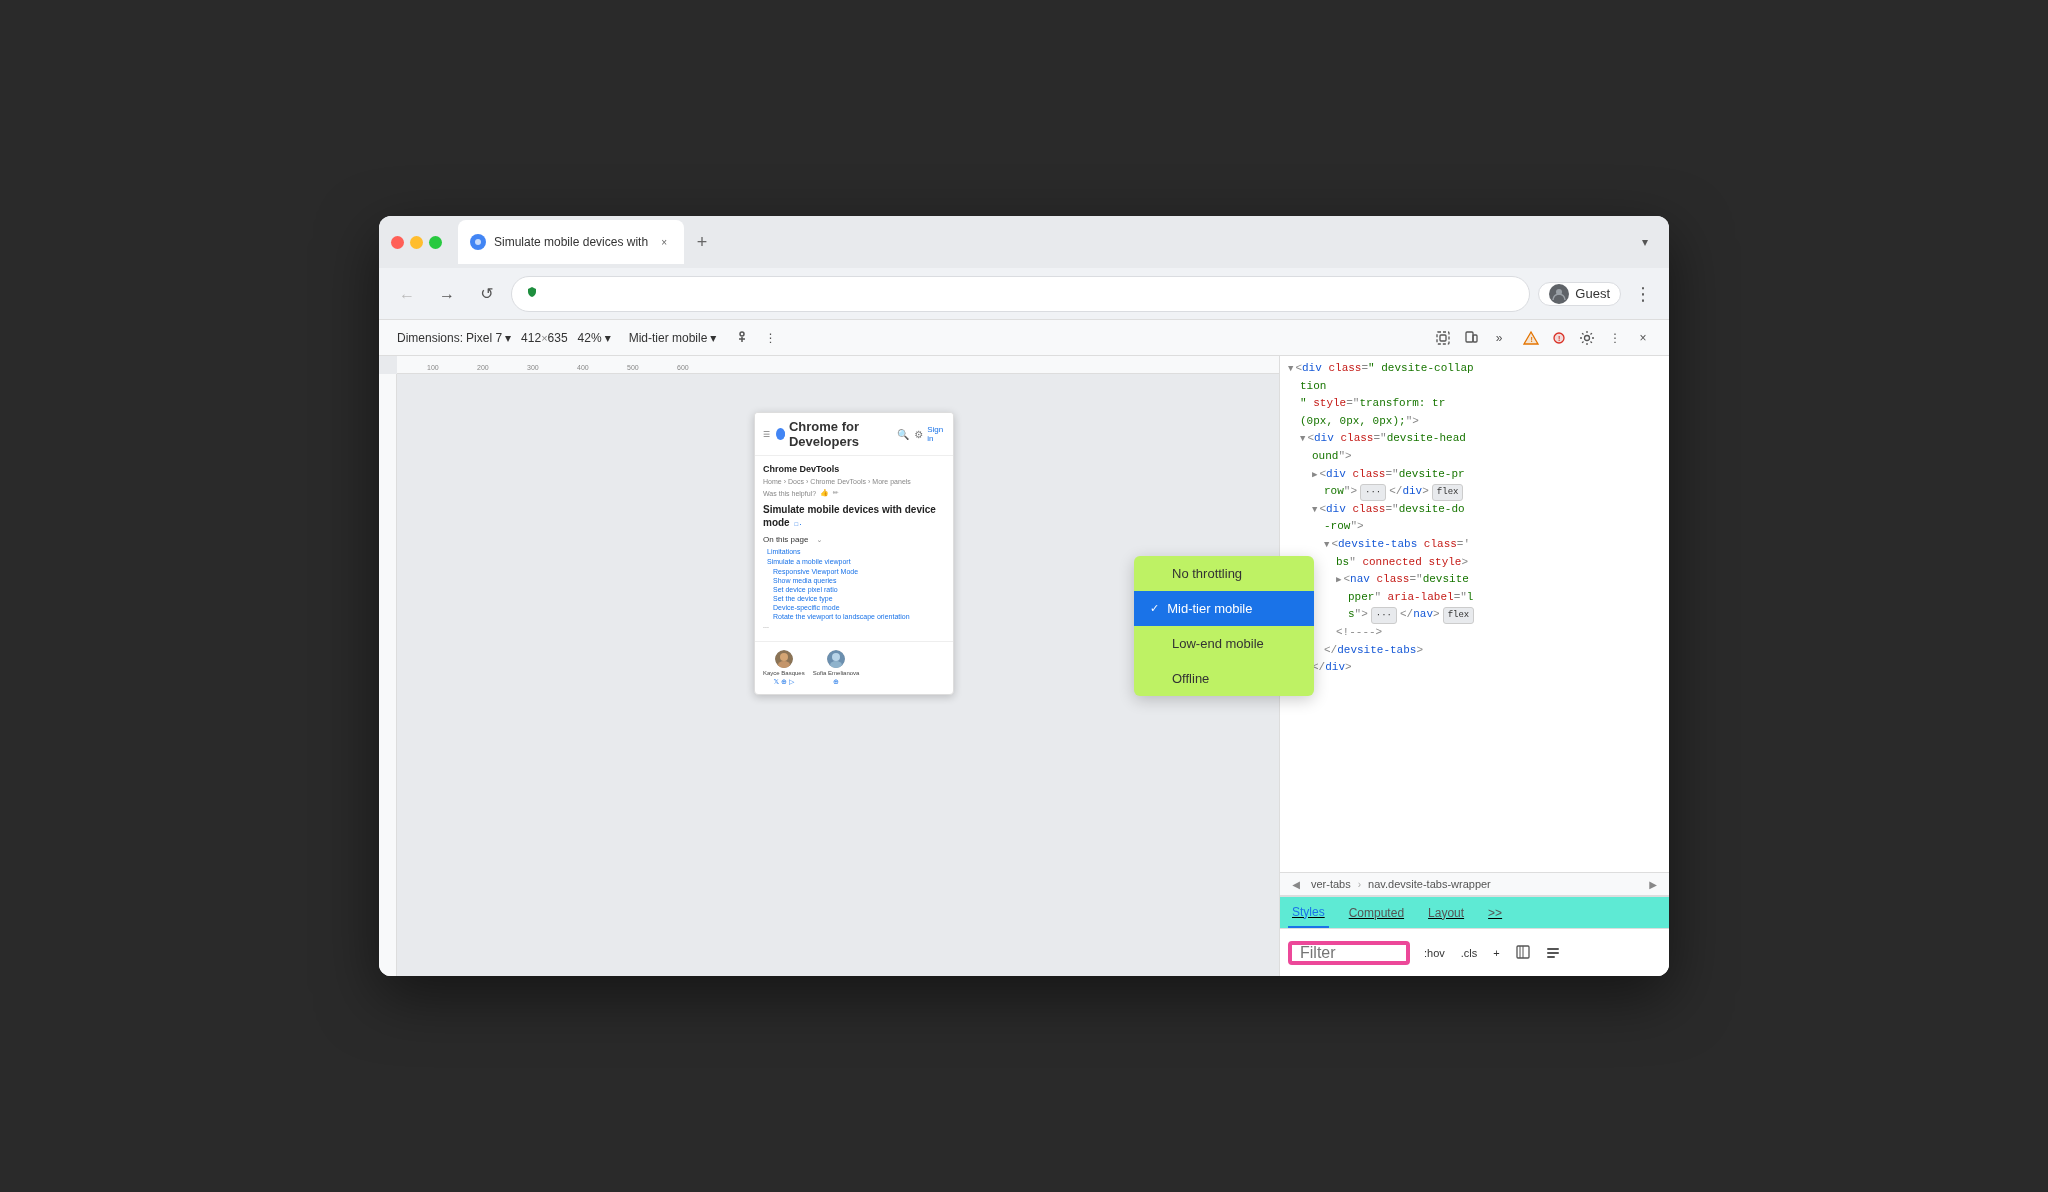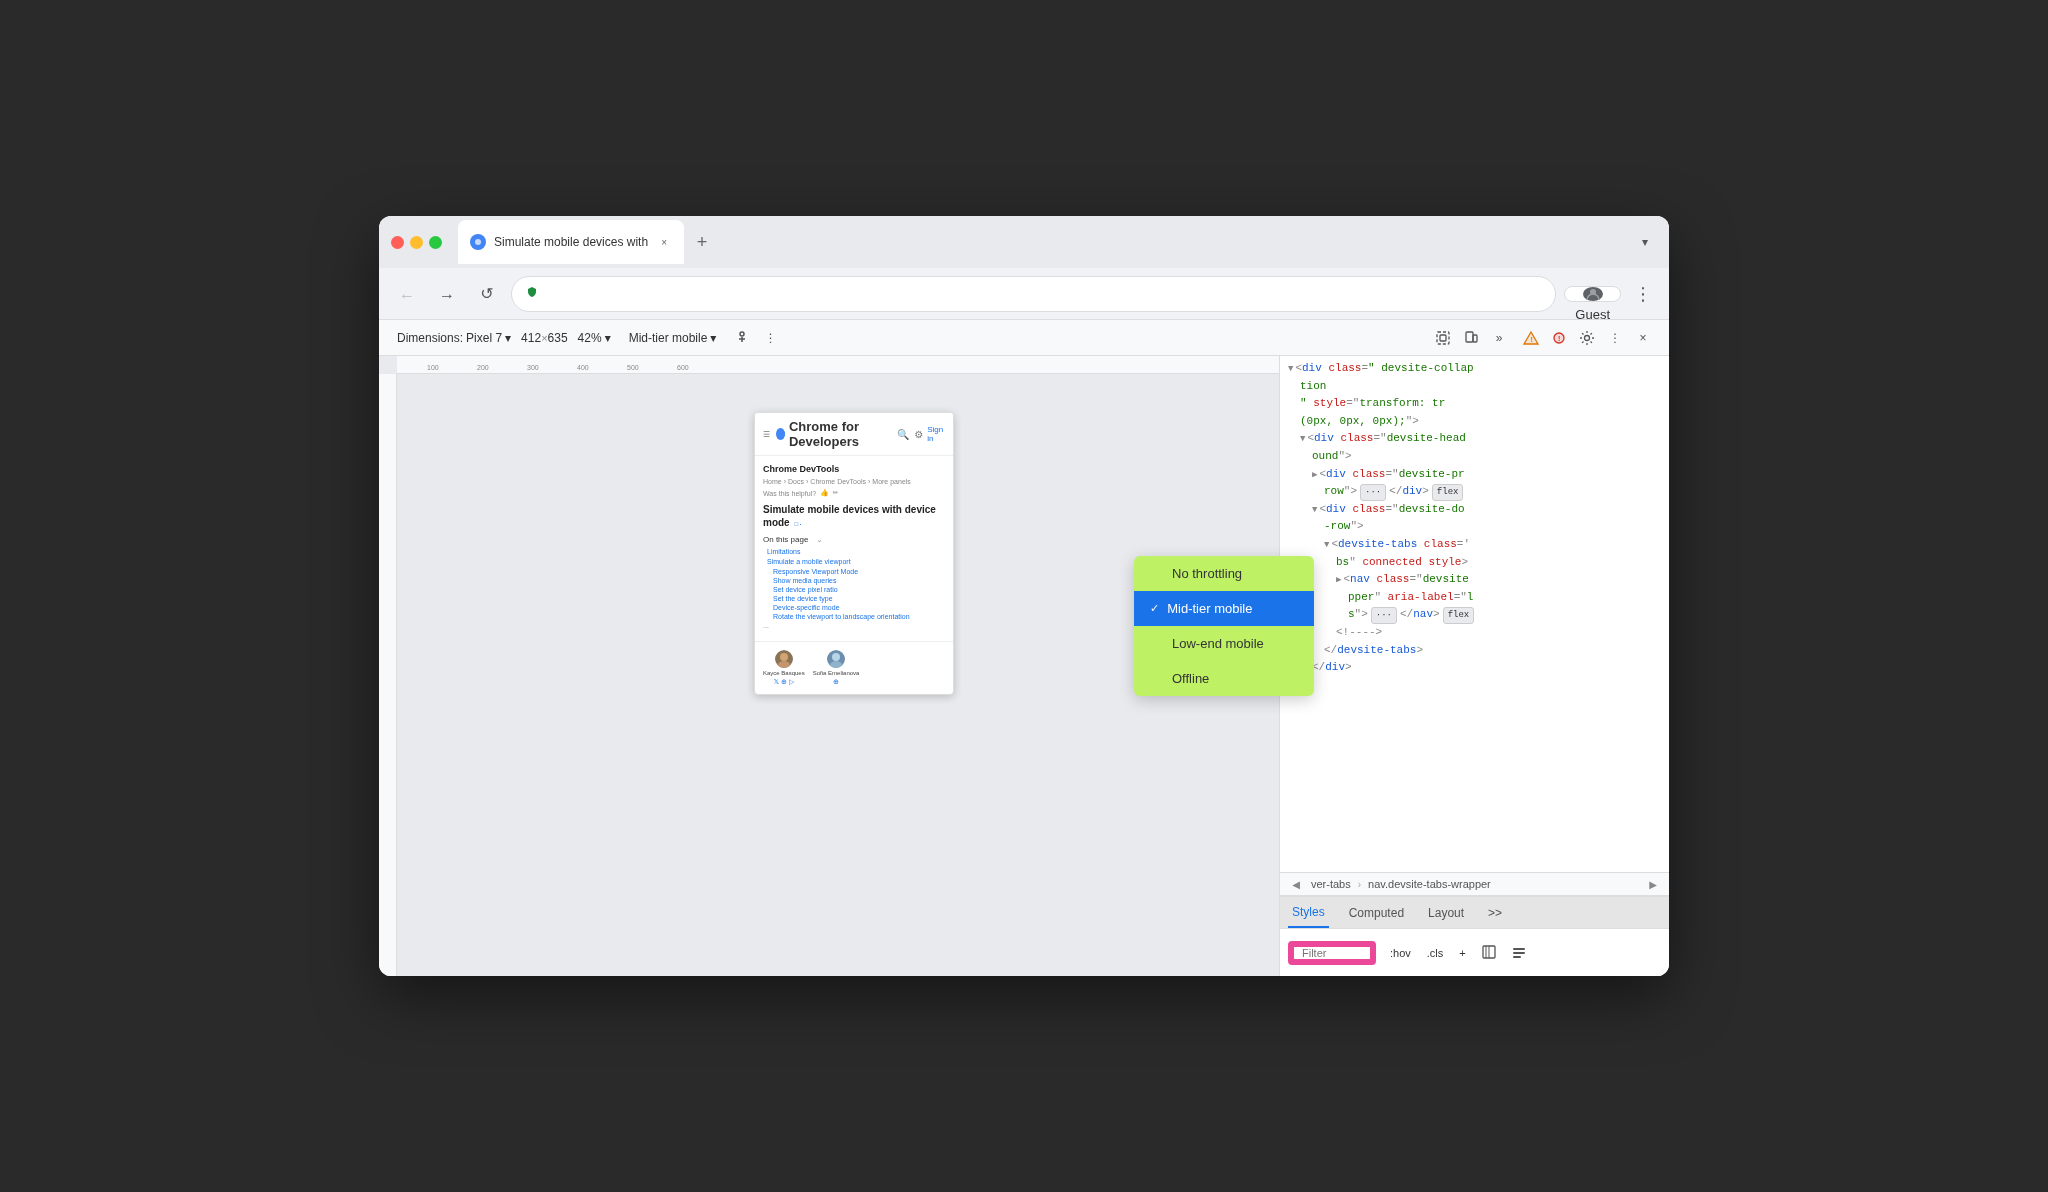--- a/index.html
+++ b/index.html
@@ -119,28 +119,28 @@
       display: flex;
       align-items: center;
       padding: 0 14px;
       gap: 8px;
       font-size: 14px;
       color: #333;
     }
     .omnibox-icon { color: #777; font-size: 12px; }
     .omnibox-url { flex: 1; font-size: 14px; color: #202124; }
     .profile-btn {
-      height: 16px;
+      height: 24px;
       border-radius: 16px;
       border: 1px solid #dadce0;
       background: #fff;
       display: flex; align-items: center; gap: 6px;
       padding: 0 10px;
       cursor: pointer;
-      font-size: 13px; color: #333; flex-direction: column;
+      font-size: 13px; color: #333;
     }
     .profile-icon {
       width: 20px; height: 20px;
       border-radius: 50%;
       background: #5f6368;
       display: flex; align-items: center; justify-content: center;
       color: white; font-size: 10px;
     }
     .menu-btn {
       width: 28px; height: 28px;
@@ -373,26 +373,27 @@
     
     .bottom-panels {
       height: 80px;
       border-top: 1px solid #ddd;
       display: flex;
       flex-direction: column;
       flex-shrink: 0;
     }
     .bottom-tabs {
       height: 32px;
-      background: #e5e5e5;
+      background: #5eead4;
       border-bottom: 1px solid #ddd;
       display: flex;
       align-items: flex-start;
       padding: 0 8px;
       gap: 16px;
+      text-decoration: underline;
     }
     .bottom-tab {
       font-size: 12px;
       color: #555;
       cursor: pointer;
       padding: 0 4px;
       height: 100%;
       display: flex; align-items: center;
     }
     .bottom-tab.active {
@@ -402,25 +403,25 @@
     .bottom-content {
       flex: 1;
       background: #fff;
       display: flex;
       align-items: center;
       padding: 4px 8px;
       gap: 8px;
     }
     .filter-input {
       height: 24px;
-      border: 6px solid #ec4899;
+      border: 4px solid #ec4899;
       border-radius: 4px;
       padding: 0 8px;
-      font-size: 11px;
-      width: 88px;
+      font-size: 16px;
+      width: 122px;
       outline: none;
     }
     .filter-btns {
       display: flex; align-items: center; gap: 4px;
     }
     .filter-btn {
       padding: 2px 6px;
       font-size: 11px;
       color: #333;
       border-radius: 3px;

